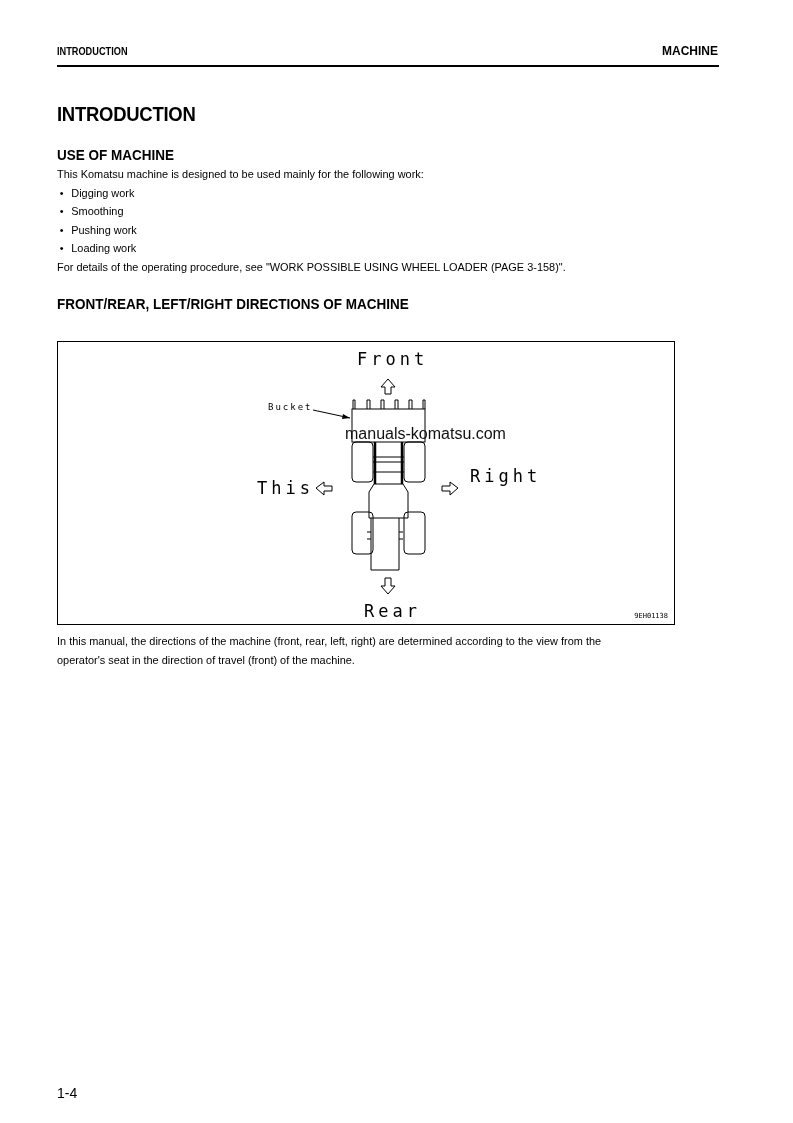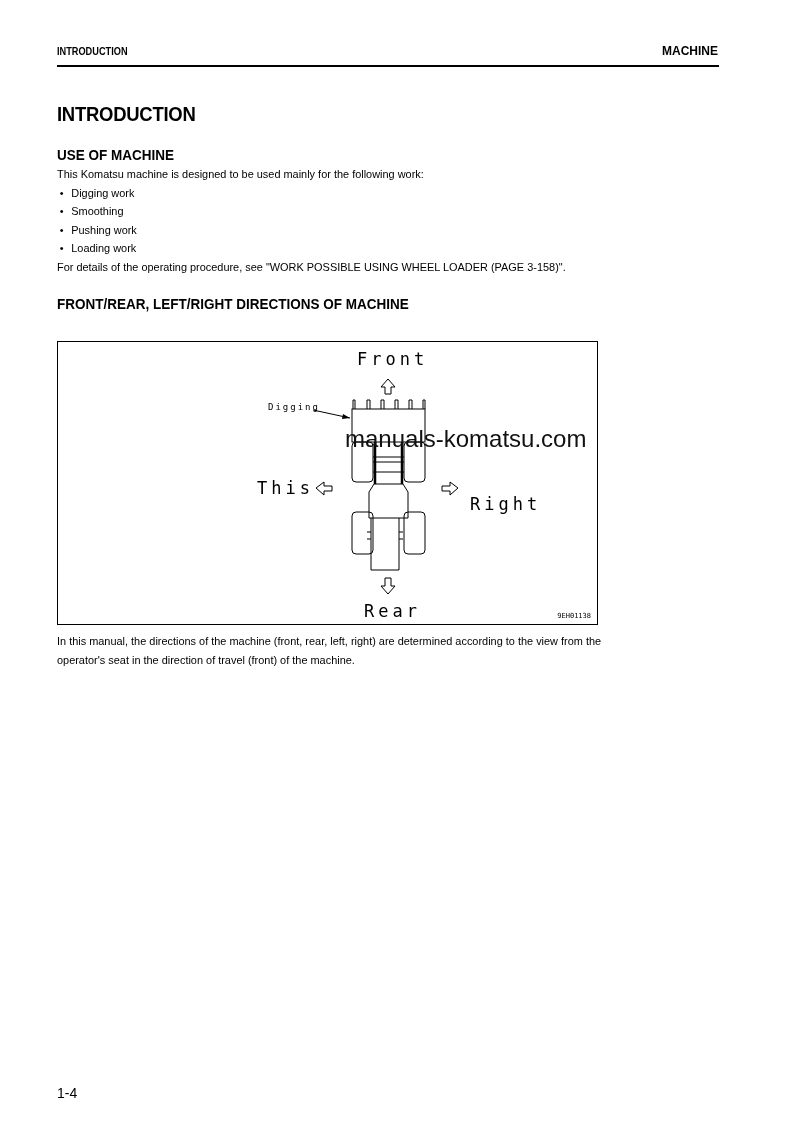--- a/index.html
+++ b/index.html
@@ -7,23 +7,23 @@
   .abs { position:absolute; }
   .hdr-left { left:57px; top:46px; font-size:10px; font-weight:bold; letter-spacing:0; transform:scaleX(0.92); transform-origin:left; }
   .hdr-right { right:75px; top:44px; font-size:12px; font-weight:bold; }
   .hdr-rule { left:57px; top:65px; width:662px; height:2px; background:#000; }
   .title { left:57px; top:102px; font-size:21px; font-weight:bold; transform:scaleX(0.88); transform-origin:left; letter-spacing:-0.3px; }
   .h2 { font-size:15px; font-weight:bold; transform:scaleX(0.9); transform-origin:left; }
   .body-text { font-size:11.5px; line-height:18.5px; transform:scaleX(0.95); transform-origin:left; white-space:nowrap; }
   .bullet-list { list-style:none; margin:0; padding:0; }
   .bullet-list li { position:relative; padding-left:15px; }
   .bullet-list li::before { content:"\2022"; position:absolute; left:3px; top:0; }
-  .figure { left:57px; top:341px; width:541px; height:284px; border:1px solid #000; box-sizing:border-box; }
+  .figure { left:57px; top:341px; width:618px; height:284px; border:1px solid #000; box-sizing:border-box; }
   .fig-label { font-family:"DejaVu Sans Mono", monospace; font-size:17px; letter-spacing:4px; }
-  .watermark { left:345px; top:425px; font-size:24px; color:#111; font-family:"Liberation Sans", sans-serif; }
+  .watermark { left:345px; top:425px; font-size:16px; color:#111; font-family:"Liberation Sans", sans-serif; }
   .fig-code { right:6px; bottom:4px; font-size:7px; font-family:"DejaVu Sans Mono", monospace;margin-top:16px; }
   .page-num { left:57px; top:1085px; font-size:14px; }
 </style>
 </head>
 <body>
 
 <div class="abs hdr-left">INTRODUCTION</div>
 <div class="abs hdr-right">MACHINE</div>
 <div class="abs hdr-rule"></div>
 
@@ -81,22 +81,22 @@
       <path d="M255,68 L292,76"></path>
     </g>
     <g stroke="#000" stroke-width="2.5">
       <path d="M317,100 L317,142 M344,100 L344,142"></path>
     </g>
     <path d="M285,72 L292,76 L284,77 Z" fill="#000"></path>
   </svg>
   <div class="abs fig-label" style="left:299px; top:7px;">Front</div>
   <div class="abs fig-label" style="left:306px; top:259px;">Rear</div>
   <div class="abs fig-label" style="left:199px; top:136px;">This</div>
-  <div class="abs fig-label" style="left:412px; top:152px;">Right</div>
-  <div class="abs" style="left:210px; top:60px; font-family:'DejaVu Sans Mono', monospace; font-size:9px; letter-spacing:2px;">Digging</div>
+  <div class="abs fig-label" style="left:412px; top:124px;">Right</div>
+  <div class="abs" style="left:210px; top:60px; font-family:'DejaVu Sans Mono', monospace; font-size:9px; letter-spacing:2px;">Bucket</div>
   <div class="abs fig-code">9EH01138</div>
 </div>
 
 <div class="abs watermark">manuals-komatsu.com</div>
 
 <div class="abs body-text" style="left:57px; top:632px;">
   <div>In this manual, the directions of the machine (front, rear, left, right) are determined according to the view from the</div>
   <div>operator's seat in the direction of travel (front) of the machine.</div>
 </div>
 

